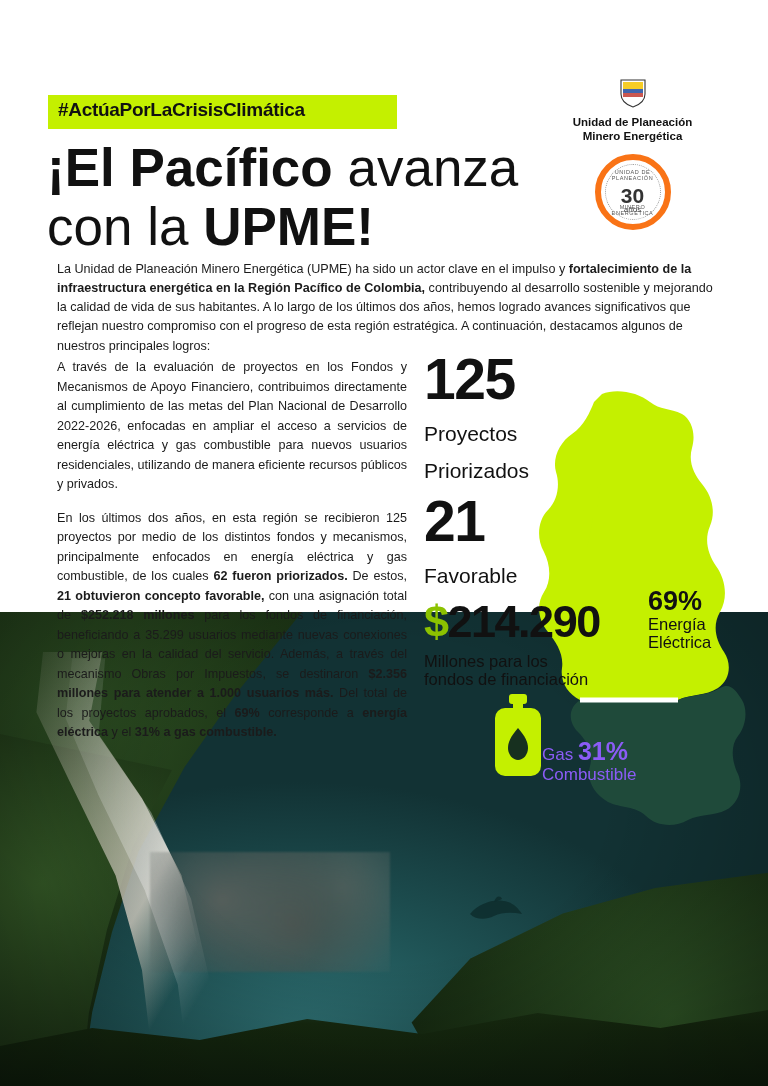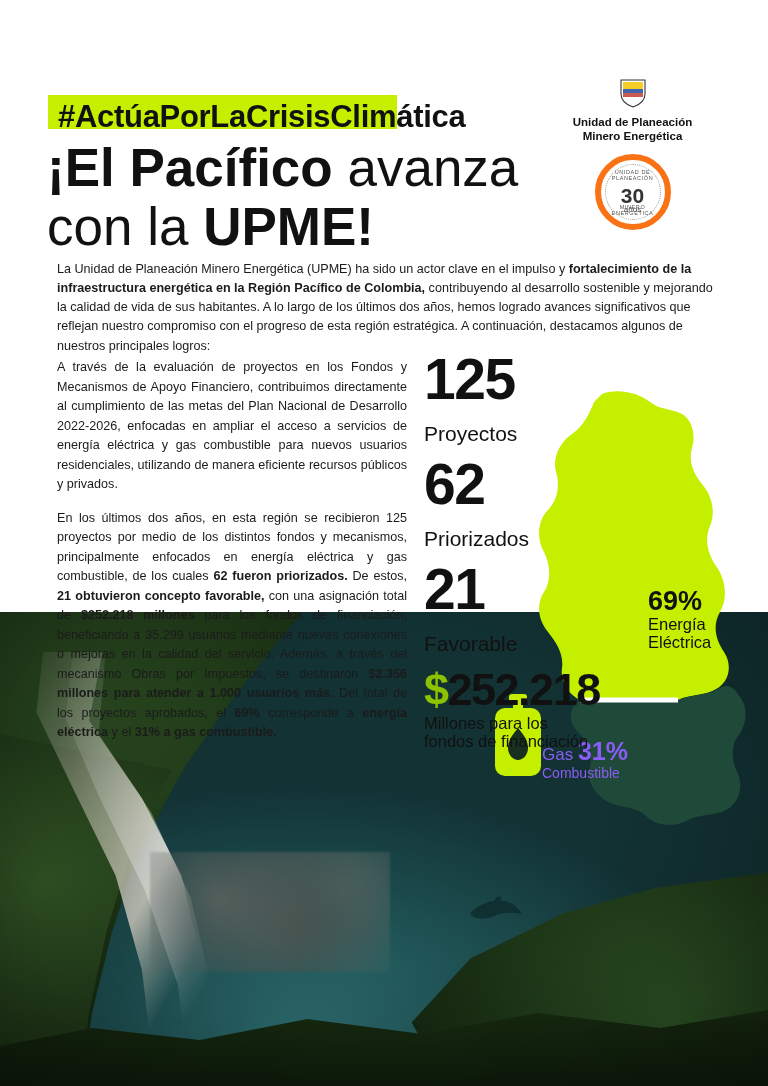--- a/index.html
+++ b/index.html
@@ -93,21 +93,21 @@
   
   .hashtag-bar {
     position: absolute;
     left: 48px; top: 95px;
     width: 349px; height: 34px;
     background: #c4f000;
   }
   .hashtag-text {
     position: absolute;
     left: 58px; top: 99px;
-    font-size: 31px;
+    font-size: 19px;
     font-weight: bold;
     color: #111;
     letter-spacing: -0.3px;
   }
   .title {
     position: absolute;
     left: 47px; top: 138px;
     width: 560px;
     font-size: 53px;
     line-height: 1.12;
@@ -205,21 +205,21 @@
     font-weight: 800;
     color: #111;
     letter-spacing: -1.5px;
     line-height: 1;
   }
   .stat-money .dollar { color: #8cc200; }
   .stat-sub {
     font-size: 16.5px;
     color: #111;
     line-height: 1.12;
-    margin-top: 2px;
+    margin-top: 8px;
     width: 200px;
   }
 
   
   .map-wrap { position: absolute; left: 520px; top: 388px; width: 240px; height: 480px; }
   .bolt { position: absolute; left: 573px; top: 482px; width: 46px; height: 66px; }
 
   .map-label-elec {
     position: absolute; left: 648px; top: 588px;
     text-align: left;
@@ -229,21 +229,21 @@
   }
   .map-label-elec .txt {
     font-size: 16.5px; color: #111; line-height: 1.1;
   }
   .map-label-gas {
     position: absolute; left: 542px; top: 738px;
     color: #8b5cf6; line-height: 1.1;
   }
   .map-label-gas .row1 { font-size: 17px; }
   .map-label-gas .row1 b { font-size: 25px; font-weight: 800; }
-  .map-label-gas .row2 { font-size: 14px; }
+  .map-label-gas .row2 { font-size: 17px; }
 
   .cylinder { position: absolute; left: 487px; top: 692px; width: 62px; height: 88px; }
 </style>
 </head>
 <body>
 
 <div id="page">
 
   <div class="photo">
     <div class="water"></div>
@@ -341,29 +341,28 @@
     <rect x="8" y="16" width="46" height="68" rx="10" fill="#c4f000"></rect>
     <path d="M31 36 C38 44, 41 50, 41 56 C41 63, 36 68, 31 68 C26 68, 21 63, 21 56 C21 50, 24 44, 31 36 Z" fill="#17301f"></path>
   </svg>
 
   <div class="stats">
     <div class="stat-block">
       <div class="stat-num">125</div>
       <div class="stat-label">Proyectos</div>
     </div>
     <div class="stat-block">
-      <div class="stat-num">62</div>
       <div class="stat-label">Priorizados</div>
     </div>
     <div class="stat-block">
       <div class="stat-num">21</div>
       <div class="stat-label">Favorable</div>
     </div>
     <div class="stat-block">
-      <div class="stat-money"><span class="dollar">$</span><span>252.218</span></div>
+      <div class="stat-money"><span class="dollar">$</span><span>214.290</span></div>
       <div class="stat-sub">
         <div>Millones para los</div>
         <div>fondos de financiación</div>
       </div>
     </div>
   </div>
 
 </div>
 
 </body></html>

